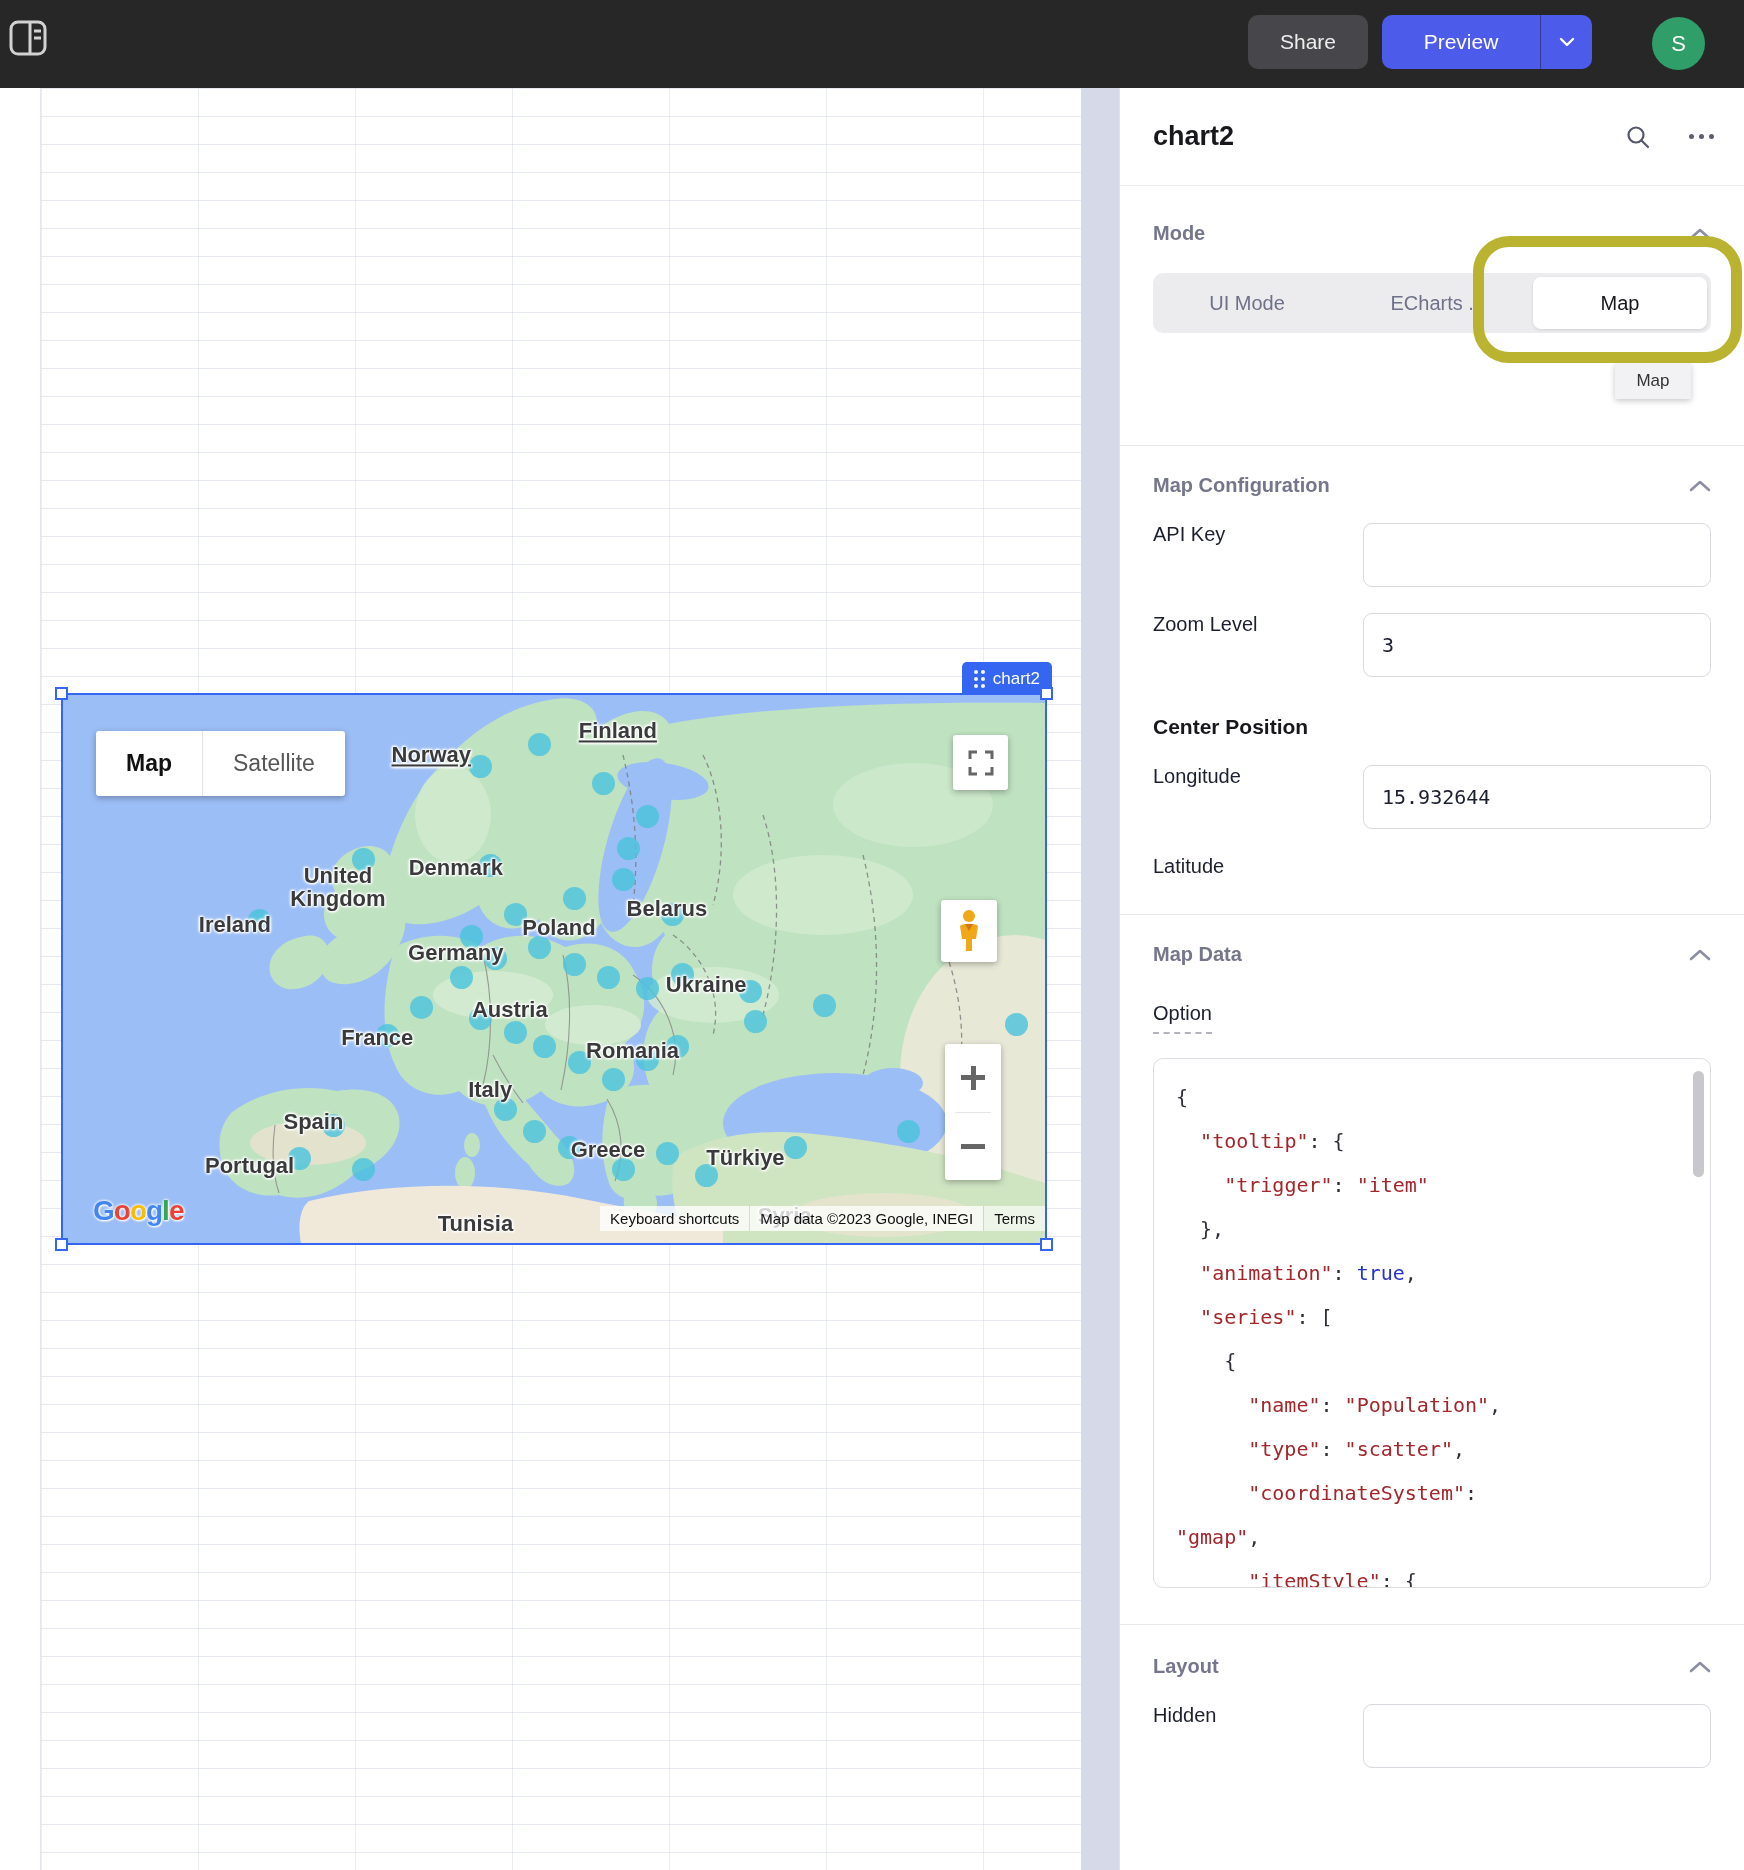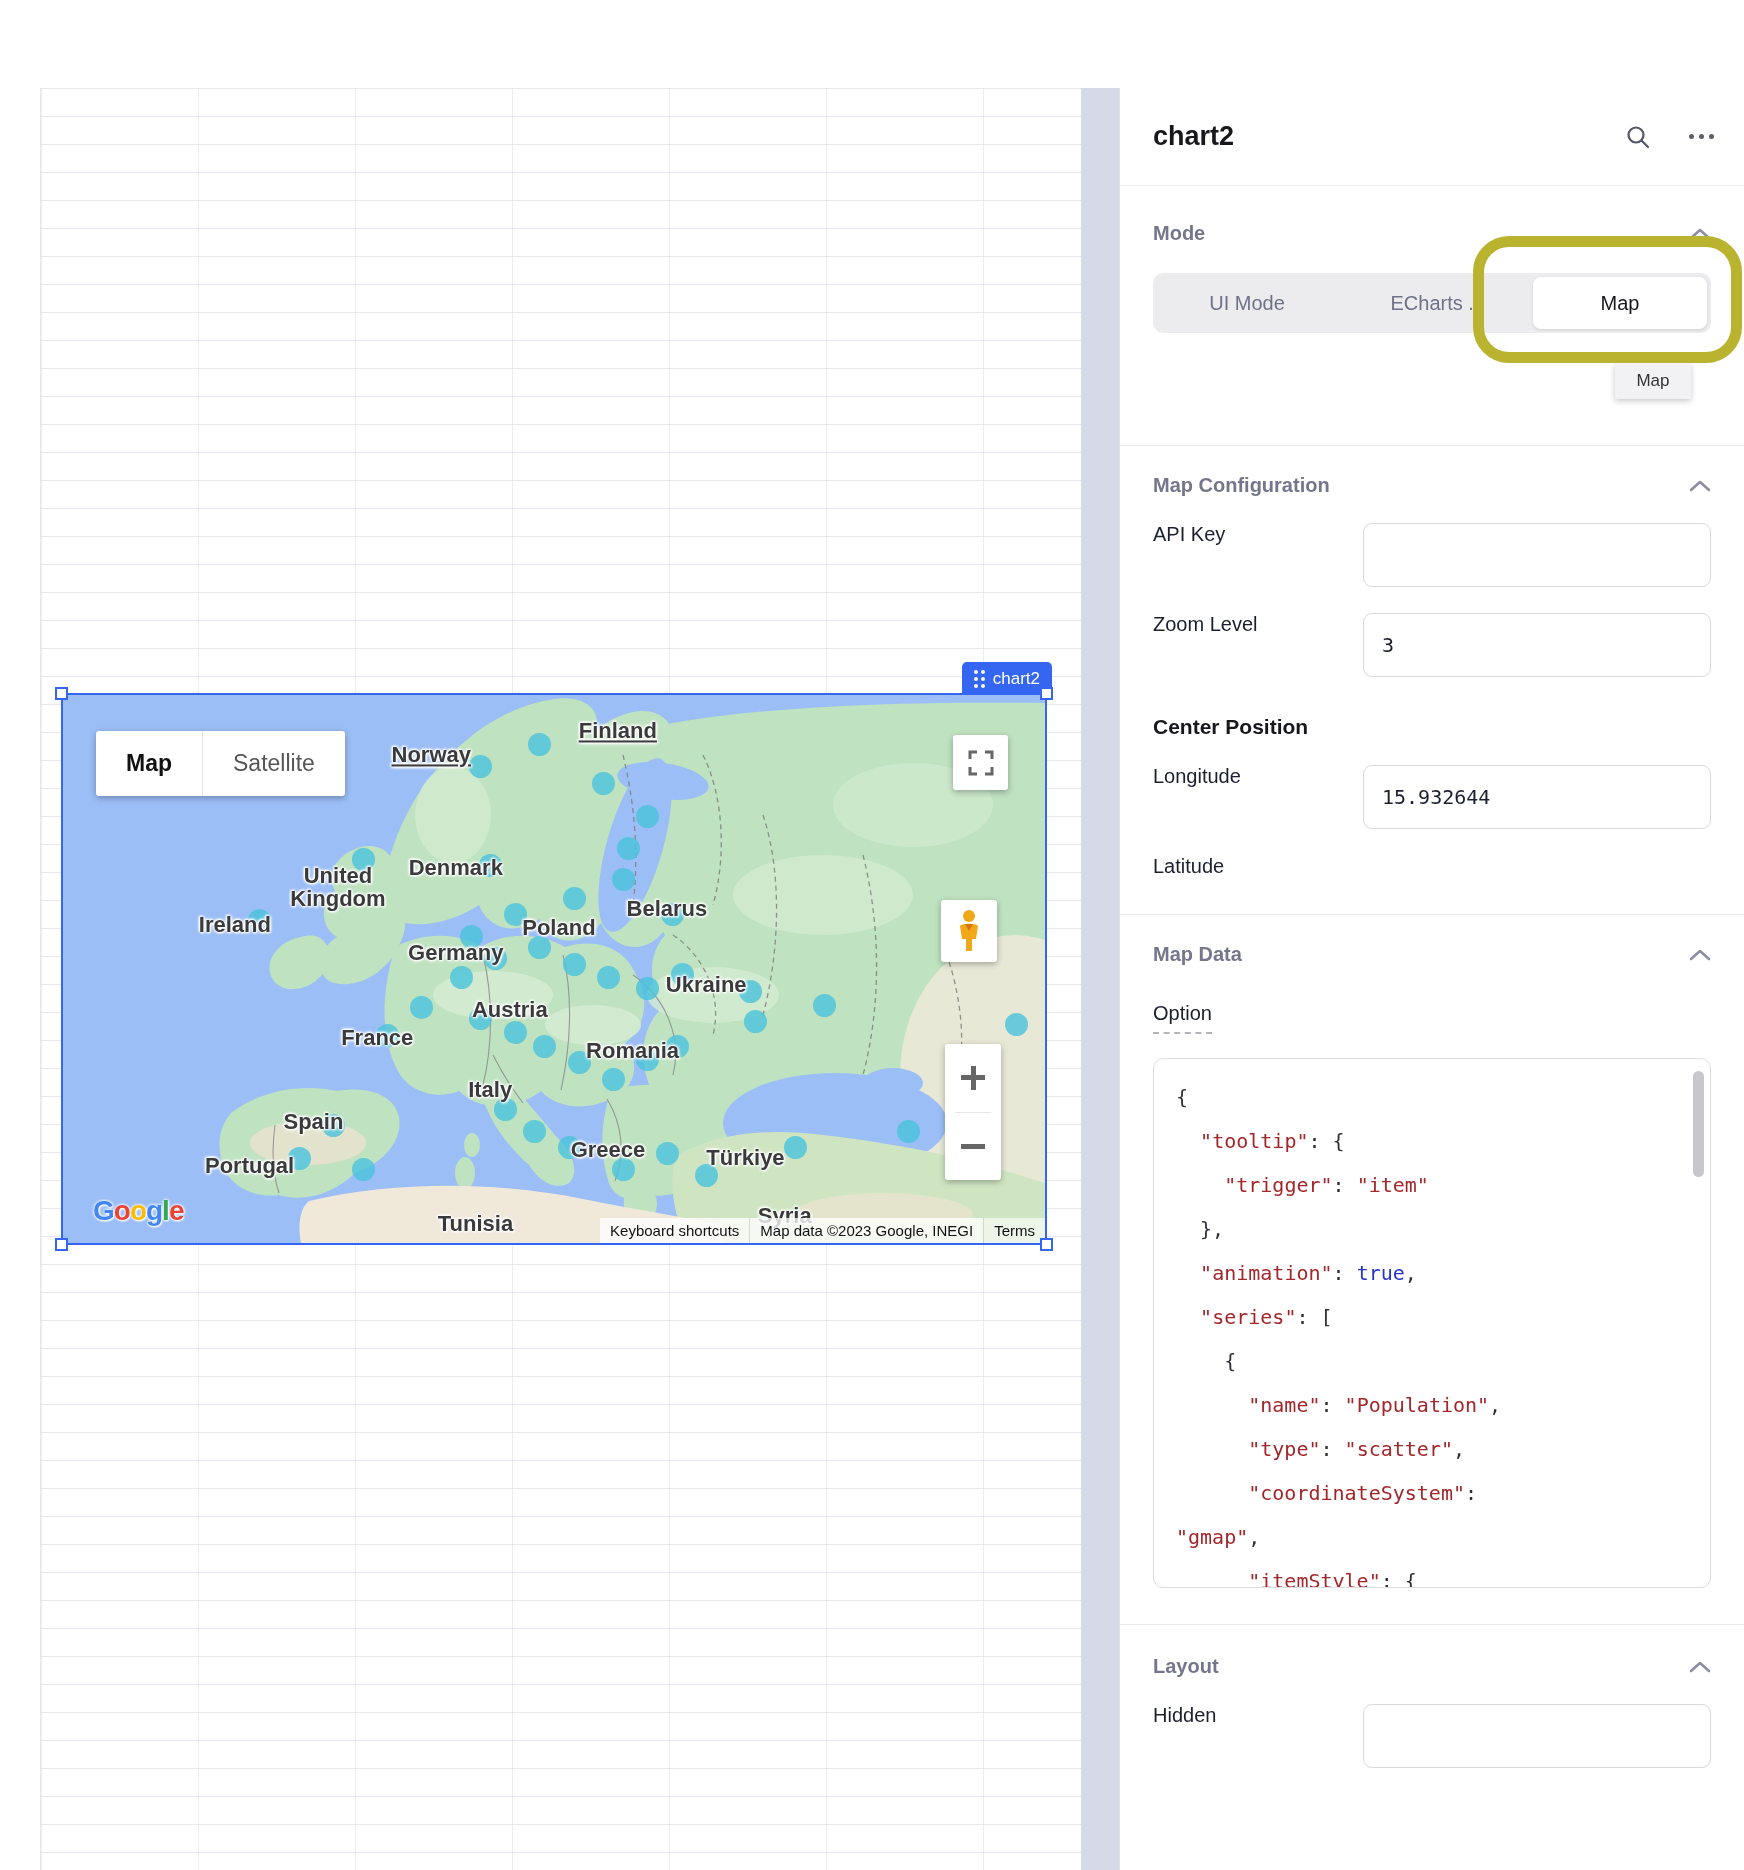--- a/index.html
+++ b/index.html
@@ -58,21 +58,21 @@
     box-shadow:0 2px 6px rgba(0,0,0,.3);display:flex;align-items:center;justify-content:center;cursor:pointer}
   .zoomctl{position:absolute;left:882px;top:349px;width:56px;height:136px;background:#fff;border-radius:3px;
     box-shadow:0 2px 6px rgba(0,0,0,.3);display:flex;flex-direction:column;cursor:pointer}
   .zoomctl .zbtn{flex:1;display:flex;align-items:center;justify-content:center}
   .zoomctl .zdiv{height:1px;background:#e6e6e6;margin:0 10px}
   .zplus::before,.zminus::before{content:"";display:block;width:24px;height:5px;background:#666}
   .zplus{position:relative}
   .zplus::after{content:"";position:absolute;width:5px;height:24px;background:#666}
   .glogo{position:absolute;left:30px;top:500px;font-size:28px;font-weight:700;letter-spacing:-1px;
     text-shadow:0 0 3px #fff,0 0 3px #fff,1px 1px 2px #fff}
-  .attribution{position:absolute;right:0;bottom:0;display:flex;align-items:center;font-size:15px;color:#111;z-index:4}
+  .attribution{position:absolute;right:0;bottom:12px;display:flex;align-items:center;font-size:15px;color:#111;z-index:4}
   .attribution .att{background:rgba(255,255,255,.78);padding:4px 10px;display:flex;align-items:center;white-space:nowrap}
   .attribution .att + .att{border-left:1px solid rgba(0,0,0,.12)}
   .attribution .att.terms{background:rgba(255,255,255,.6)}
 
   
   .panel{position:absolute;left:1119px;top:88px;width:625px;height:1782px;background:#fff;border-left:1px solid #e2e2e6}
   .tabbar{position:relative;height:78px;background:#f6f6f8;border-bottom:1px solid #e3e3e6;display:flex;align-items:center}
   .tab{display:flex;align-items:center;gap:12px;height:100%;cursor:pointer}
   .tab-properties{margin-left:33px}
   .tab-properties .tab-label{font-size:23px;color:#17171c;font-weight:500}
@@ -116,20 +116,40 @@
   .tk-p{color:var(--code-punct)} .tk-k{color:var(--code-key)} .tk-s{color:var(--code-key)} .tk-b{color:var(--code-bool)}
   .code-scrollbar{position:absolute;right:6px;top:12px;width:11px;height:106px;border-radius:6px;background:#c7c7cd;cursor:pointer}
   .pad-top28{padding-top:28px}.pad-top30{padding-top:30px}
   .sec-gap{height:36px}
 </style>
 </head>
 <body>
 
 <div class="page">
 
+  <div class="topbar">
+    <div class="panel-toggle">
+      <svg width="40" height="40" viewBox="0 0 40 40">
+        <rect x="3" y="4" width="34" height="32" rx="7" fill="none" stroke="#d2d2d2" stroke-width="3"></rect>
+        <line x1="22" y1="5" x2="22" y2="35" stroke="#d2d2d2" stroke-width="3"></line>
+        <line x1="26" y1="13" x2="33" y2="13" stroke="#d2d2d2" stroke-width="3"></line>
+        <line x1="26" y1="20" x2="33" y2="20" stroke="#d2d2d2" stroke-width="3"></line>
+      </svg>
+    </div>
+    <div class="share-btn">Share</div>
+    <div class="preview-group">
+      <div class="preview-main">Preview</div>
+      <div class="preview-caret">
+        <svg width="16" height="10" viewBox="0 0 16 10">
+          <polyline points="2,2 8,8 14,2" fill="none" stroke="#fff" stroke-width="2.4" stroke-linecap="round" stroke-linejoin="round"></polyline>
+        </svg>
+      </div>
+    </div>
+    <div class="avatar">S</div>
+  </div>
 
   <div class="canvas">
     <div class="canvas-grid"></div>
     <div class="canvas-strip"></div>
   </div>
 
   <div class="map-widget">
     <div class="widget-tag">
       <span class="drag-dots">
         <span></span>

